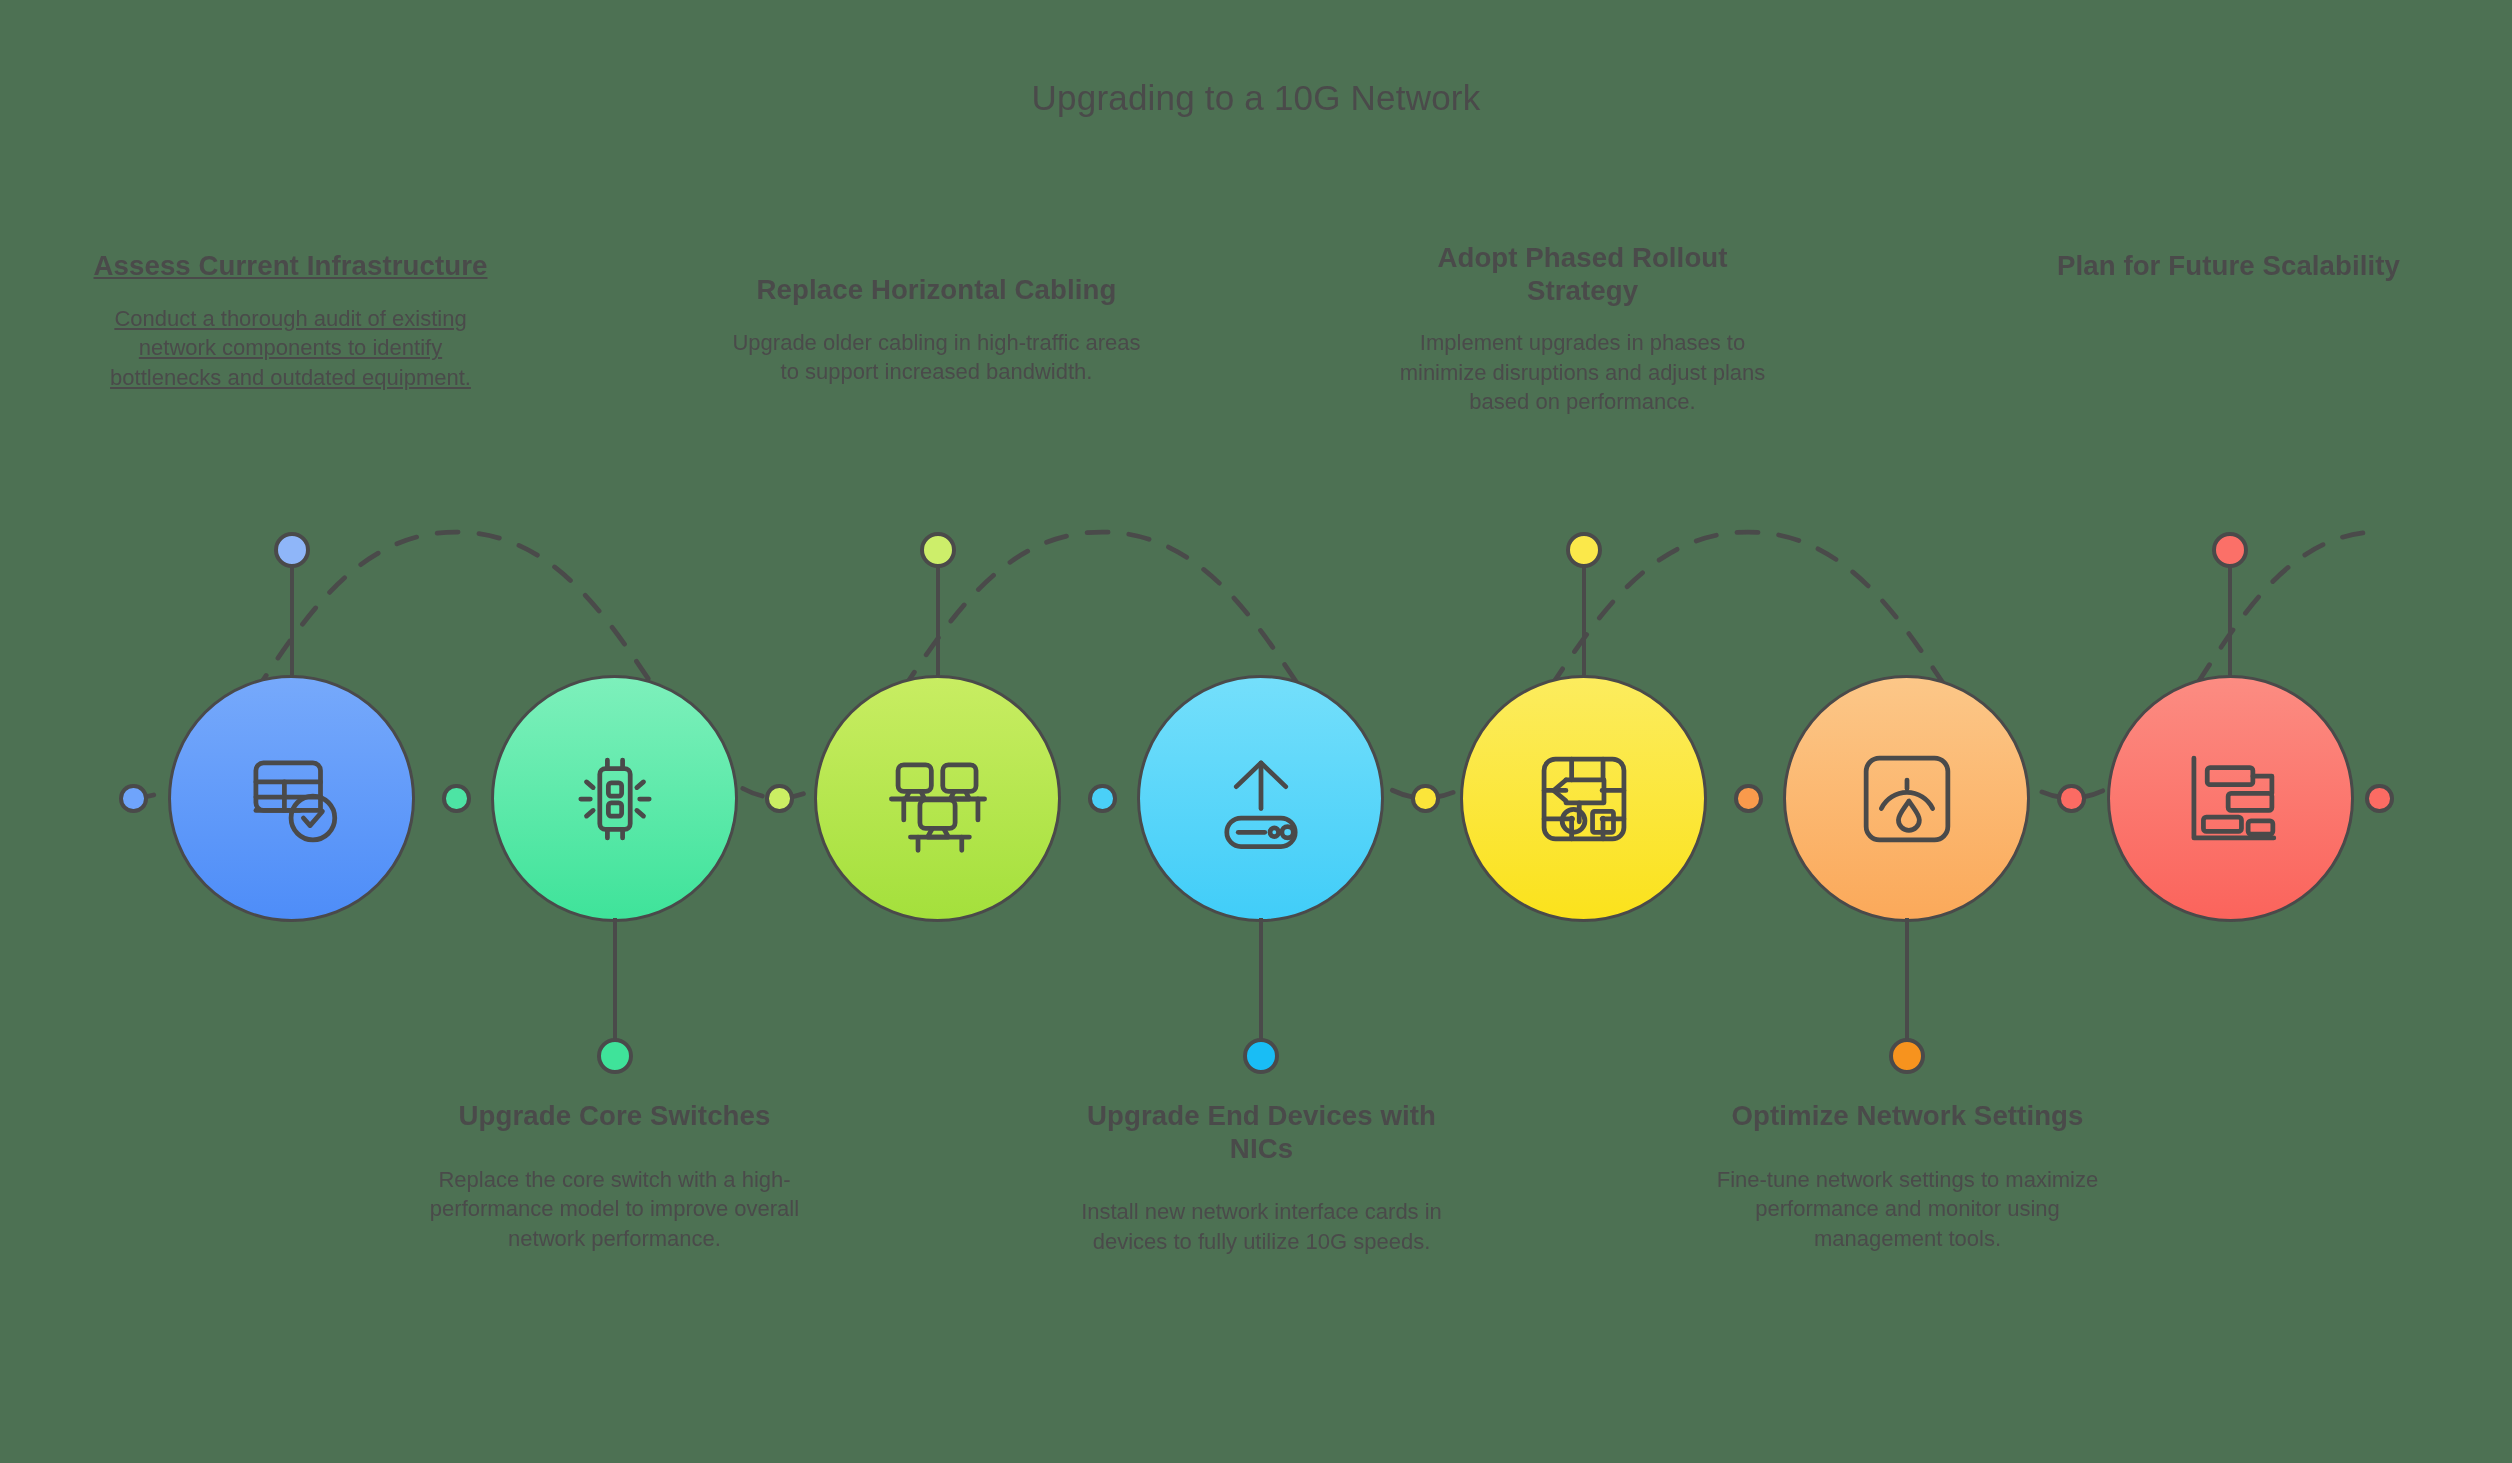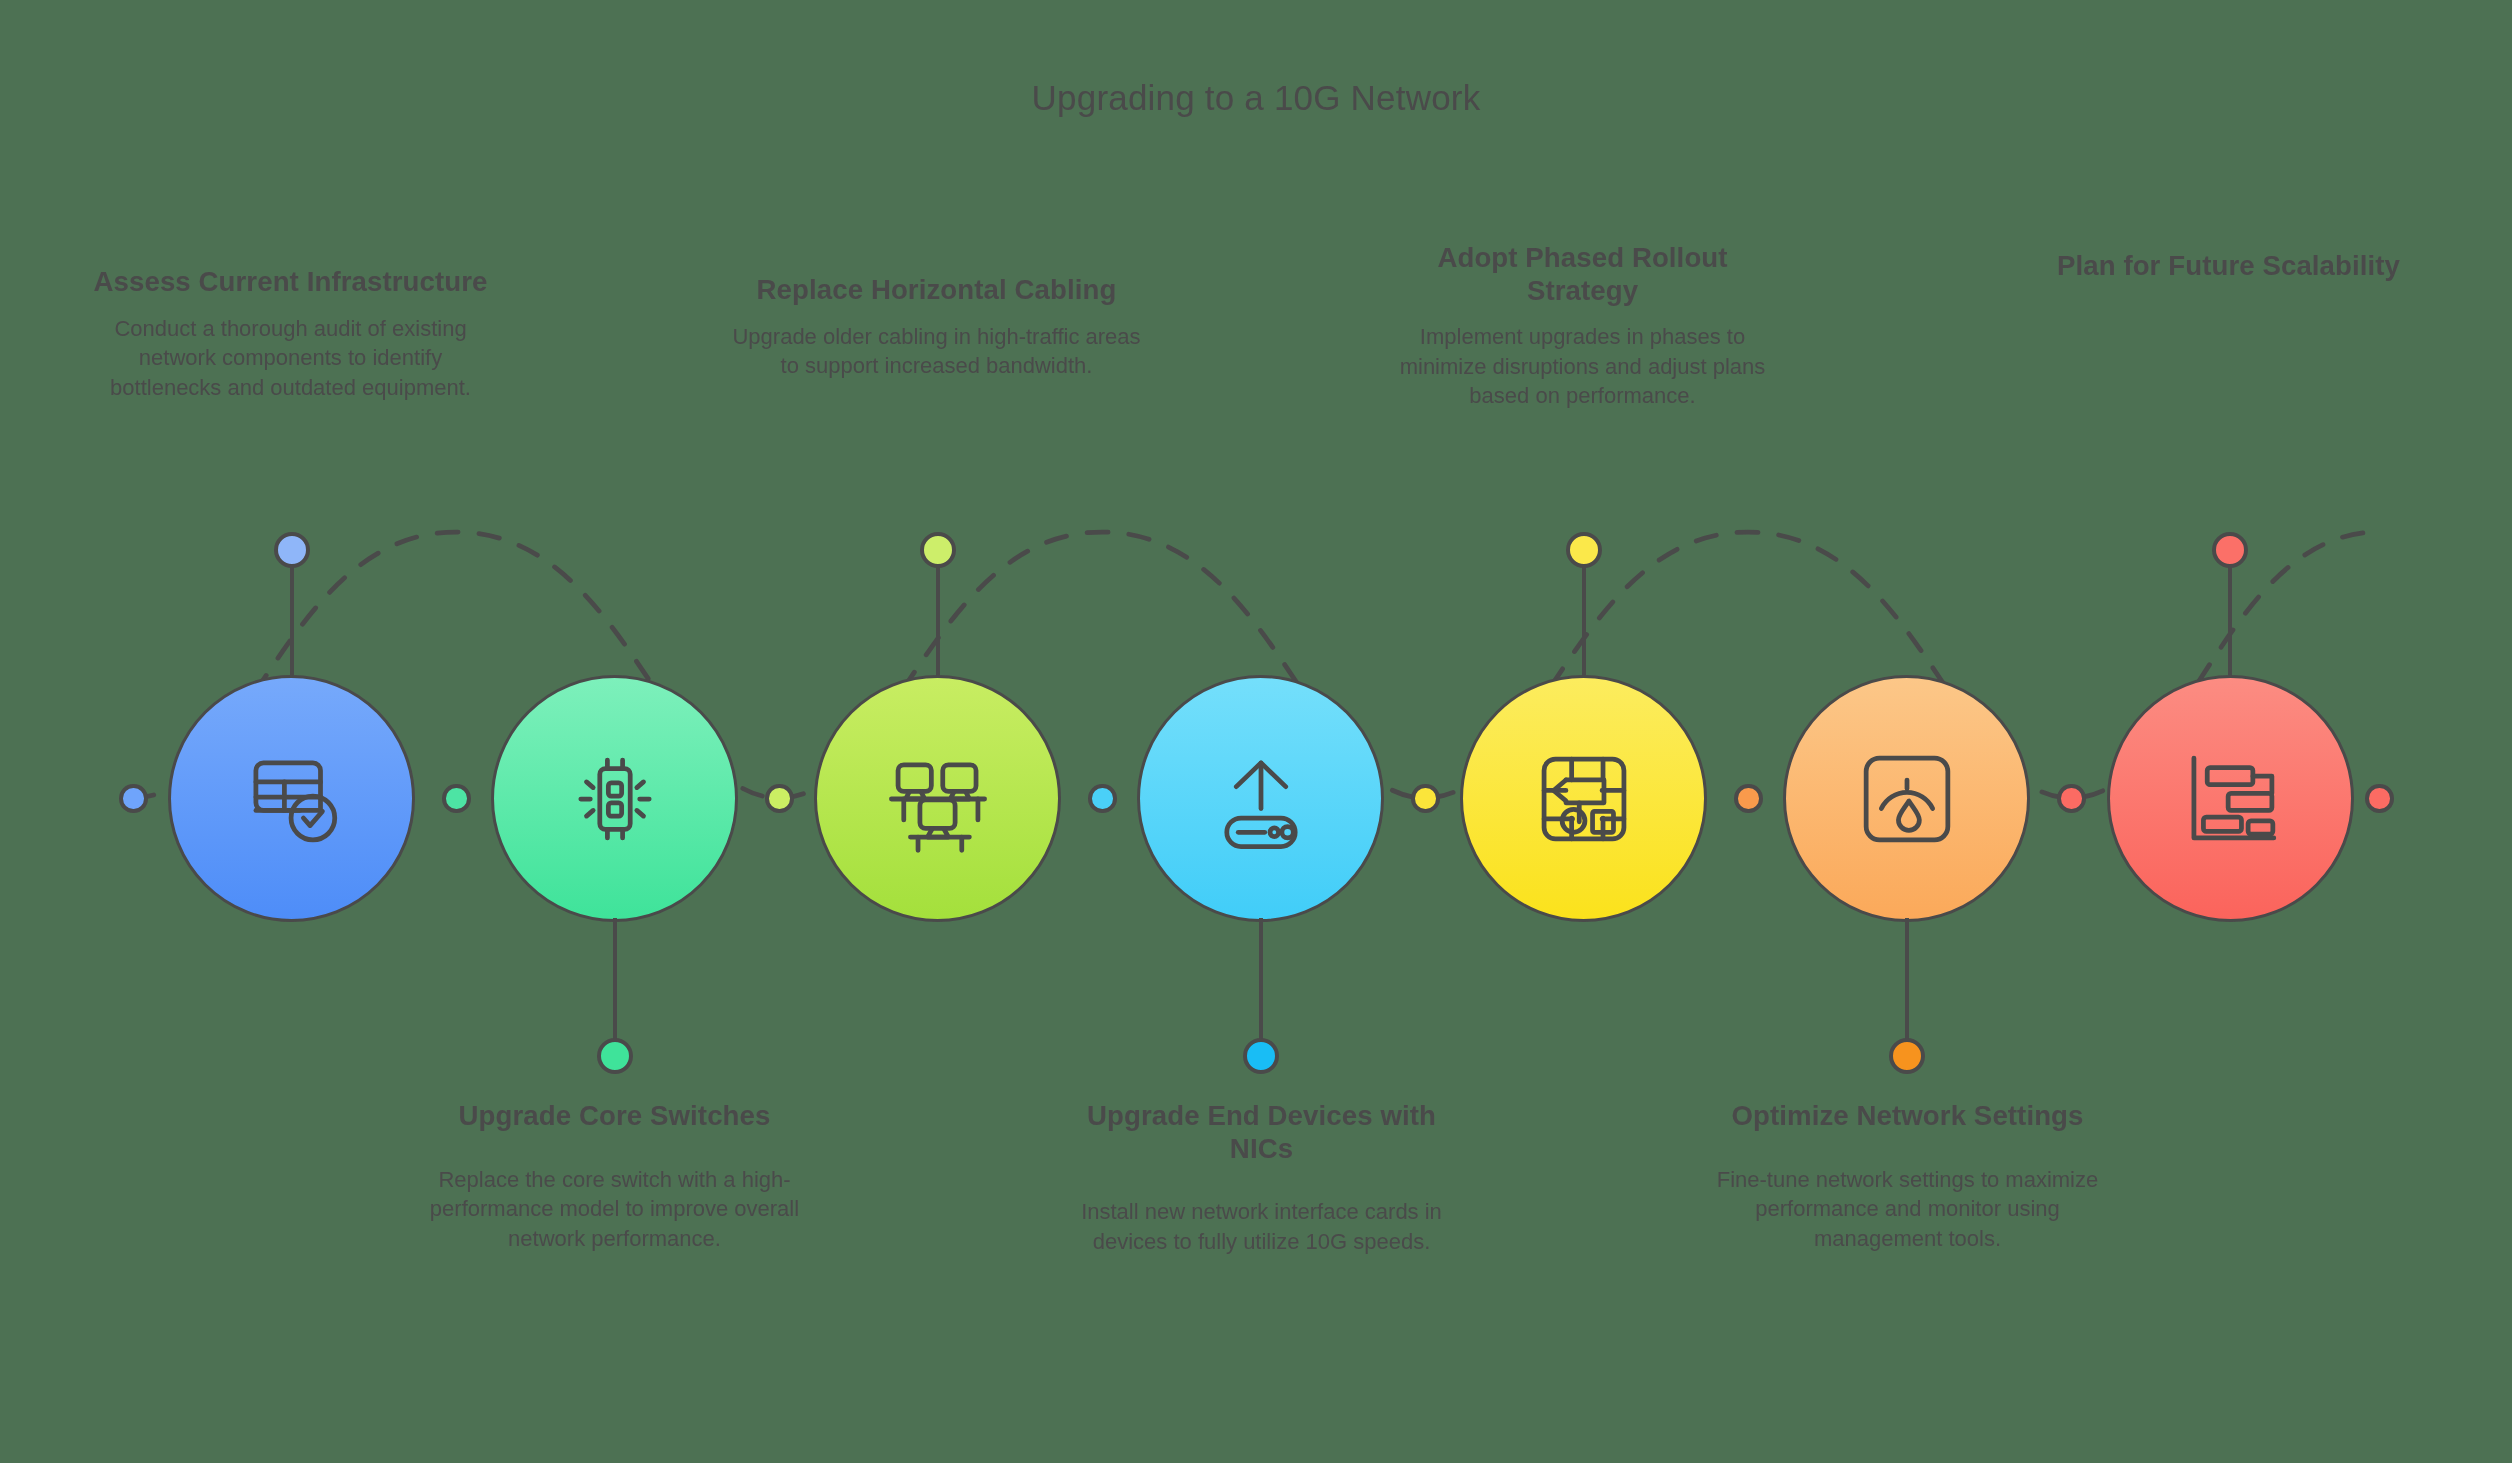--- a/index.html
+++ b/index.html
@@ -74,21 +74,21 @@
     text-align: center;
     color: #4a4a4a;
   }
   .block .heading {
     font-size: 27.6px;
     font-weight: bold;
     line-height: 1.18;
     letter-spacing: 0.1px;
   }
   .block .desc {
-    margin-top: 15px;
+    margin-top: 21px;
     font-size: 22px;
     font-weight: 400;
     line-height: 1.35;
   }
   .block.bottom .desc { margin-top: 32px; }
 </style>
 </head>
 <body>
 
 <div id="stage">
@@ -99,21 +99,21 @@
              C 660 560, 700 840, 820 840
              C 940 840, 980 560, 1160 560
              C 1340 560, 1380 840, 1500 840
              C 1620 840, 1660 560, 1840 560
              C 2020 560, 2060 840, 2180 840
              C 2300 840, 2340 560, 2504 560" fill="none" stroke="#4a4a4a" stroke-width="5" stroke-dasharray="22 22" stroke-linecap="round"></path>
   </svg>
 
   <div class="title">Upgrading to a 10G Network</div>
 
-  <div class="block" style="left:86px; top:266px;">
+  <div class="block" style="left:86px; top:250px;text-decoration:underline;">
     <div class="heading">Assess Current Infrastructure</div>
     <div class="desc">Conduct a thorough audit of existing network components to identify bottlenecks and outdated equipment.</div>
   </div>
   <div class="bullet" style="left:274px; top:532px; background:#8fb6f9;"></div>
   <div class="stem" style="left:290px; top:566px; height:112px;"></div>
   <div class="node" style="left:168px; top:675px; background:linear-gradient(180deg,#76a9fb 0%,#4e8df8 100%);">
     <span>
       <svg width="114" height="114" viewBox="0 0 120 120" fill="none" stroke="#4a4a4a" stroke-width="5" stroke-linecap="round" stroke-linejoin="round">
         <path d="M22 30a8 8 0 0 1 8-8h52a8 8 0 0 1 8 8v42H30a8 8 0 0 1-8-8z"></path>
         <path d="M22 42h68"></path>

